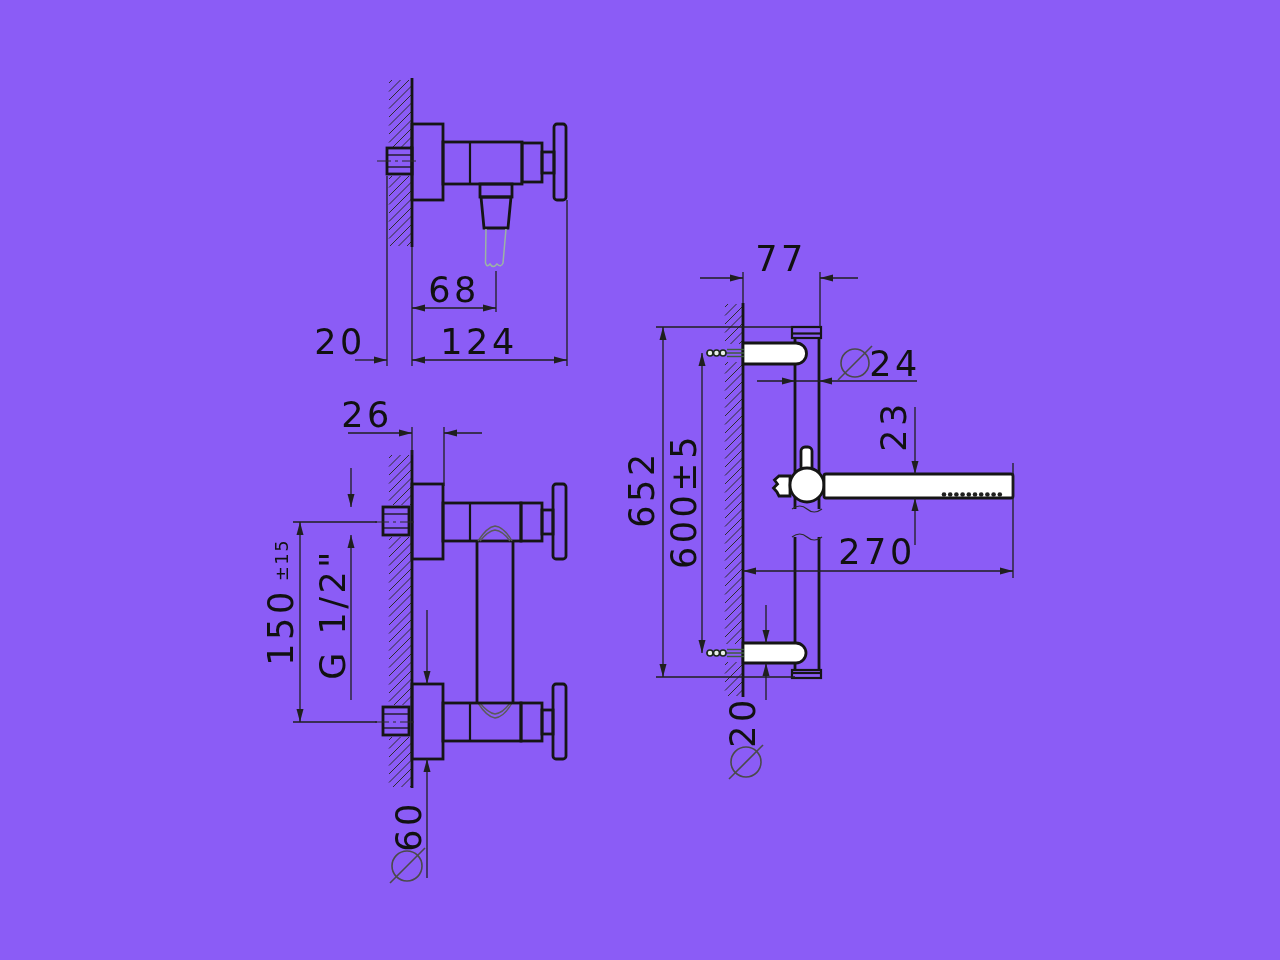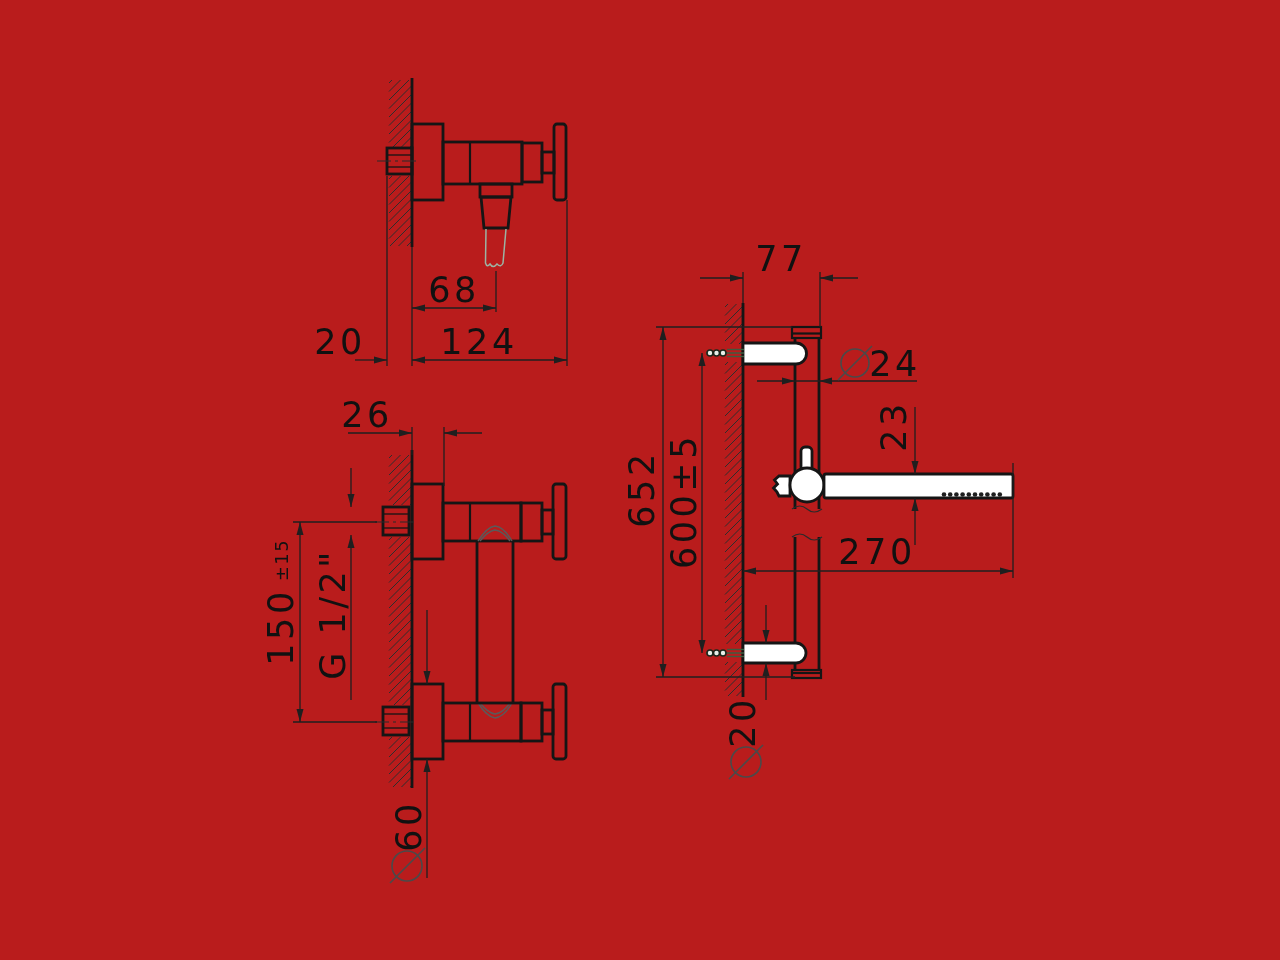--- a/index.html
+++ b/index.html
@@ -1,16 +1,16 @@
 <!DOCTYPE html>
 <html><head>
 <meta charset="utf-8">
 <style>
   html,body{margin:0;padding:0;background:#ffffff;}
-  .canvas{position:relative;width:1280px;height:960px;background:#b91c1c;overflow:hidden;
+  .canvas{position:relative;width:1280px;height:960px;background:#8b5cf6;overflow:hidden;
           font-family:"DejaVu Sans","Liberation Sans",sans-serif;}
   svg{display:block;}
   .obj{stroke:#151515;stroke-width:2.8;fill:none;stroke-linejoin:miter;}
   .objw{stroke:#151515;stroke-width:2.8;fill:#ffffff;stroke-linejoin:miter;}
   .obj2{stroke:#151515;stroke-width:2.2;fill:none;}
   .thin{stroke:#2b2b2b;stroke-width:1.2;fill:none;}
   .dim{stroke:#1f1f1f;stroke-width:1.3;fill:none;}
   .arr{fill:#1f1f1f;stroke:none;}
   .cl{stroke:#2b2b2b;stroke-width:1.1;fill:none;stroke-dasharray:14 4 3 4;}
   .facet{stroke:#151515;stroke-width:1.3;fill:none;}

